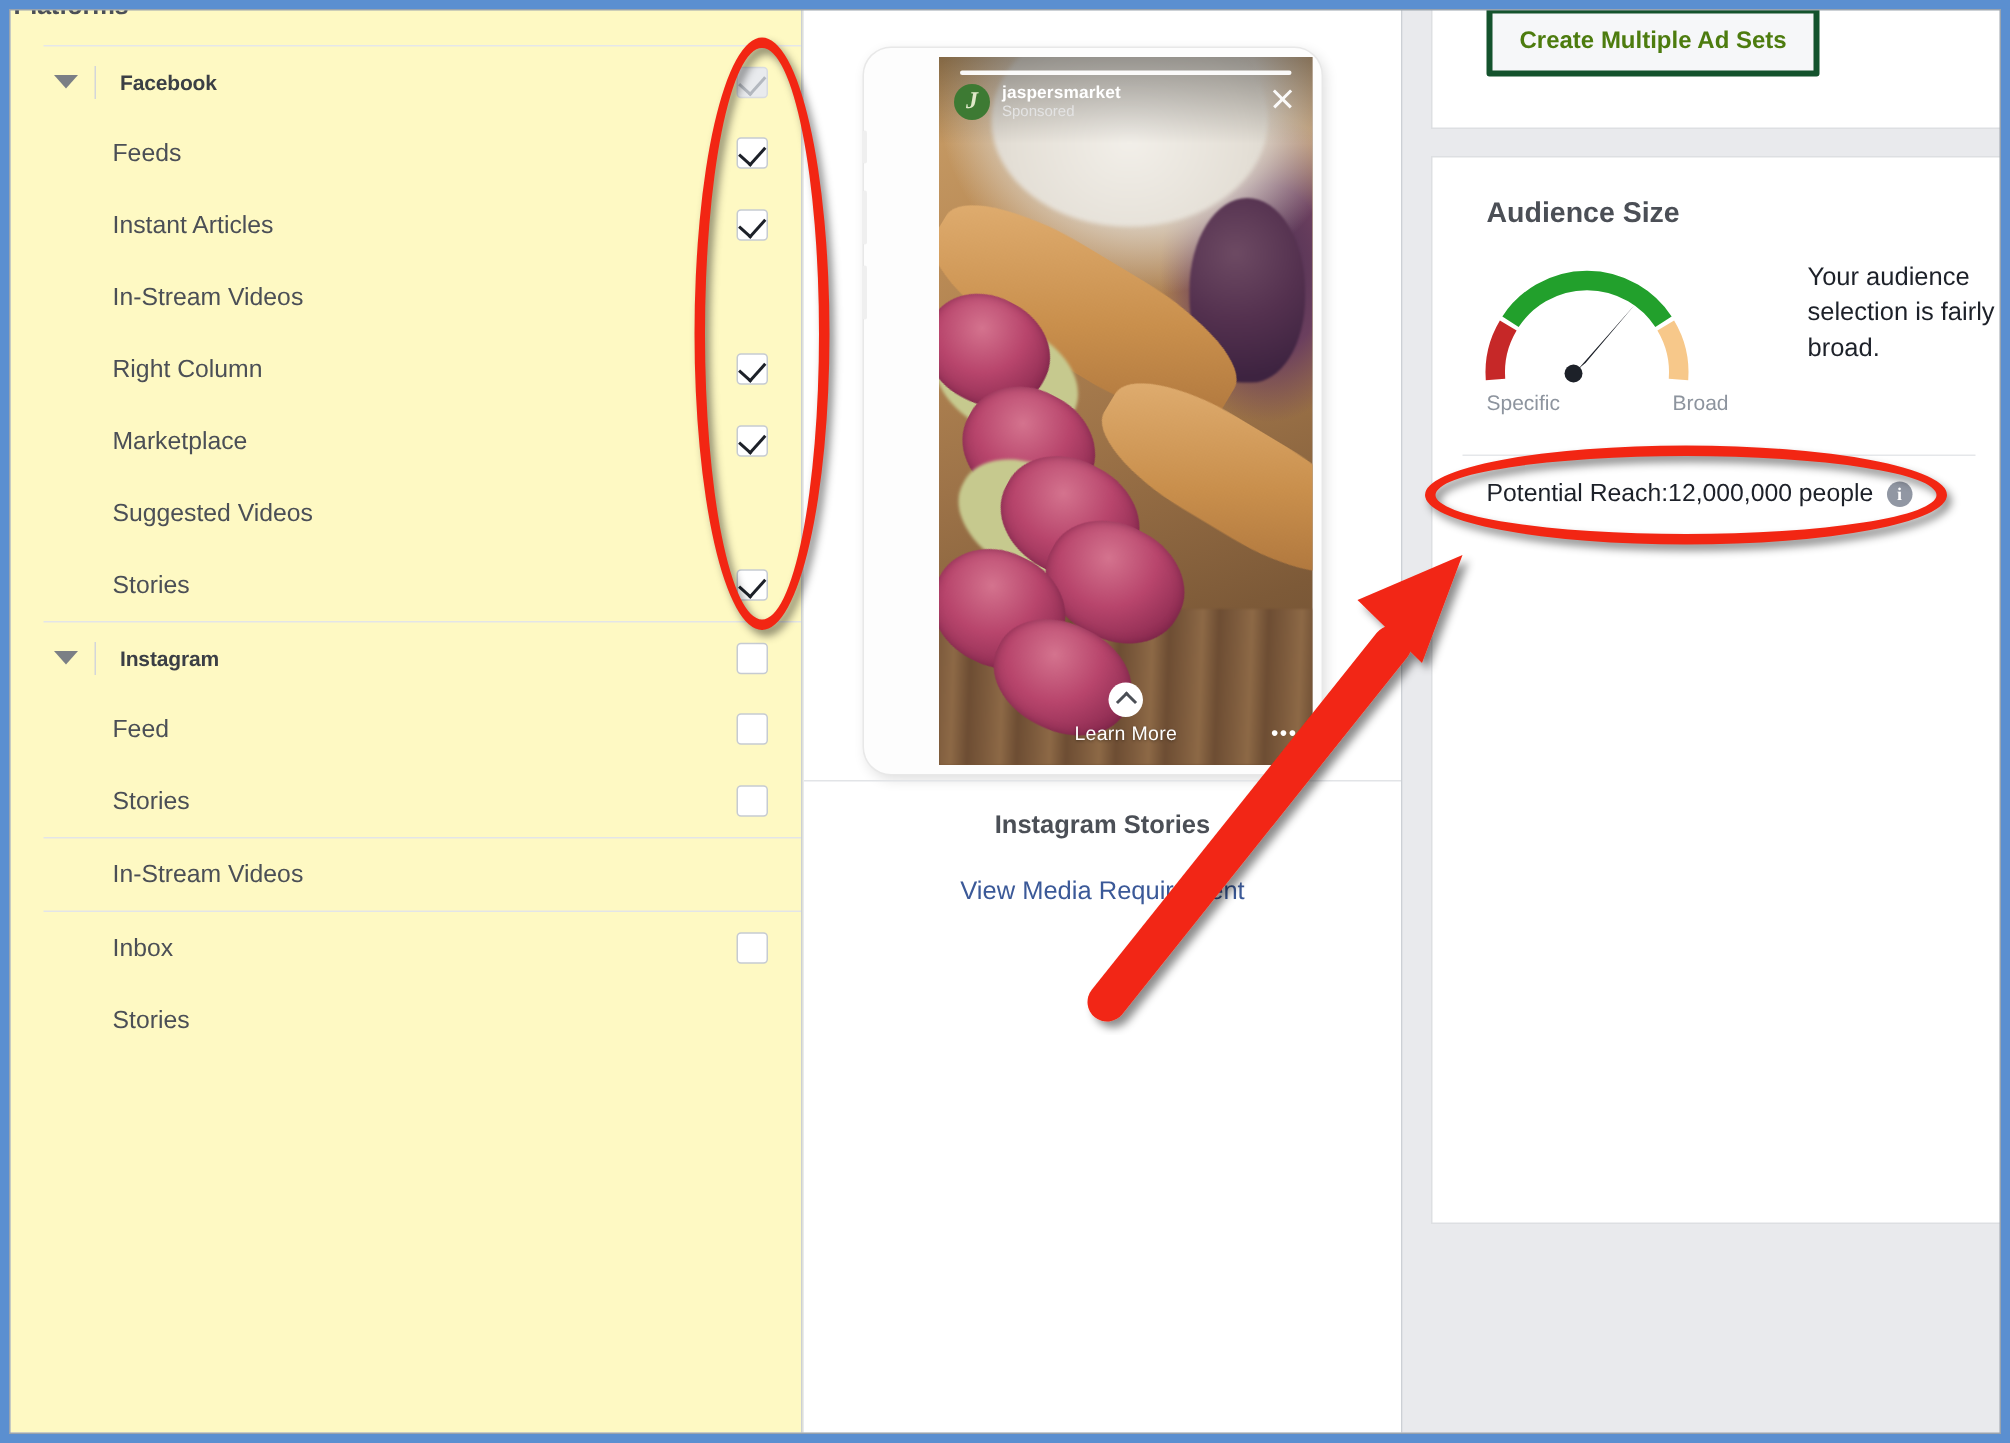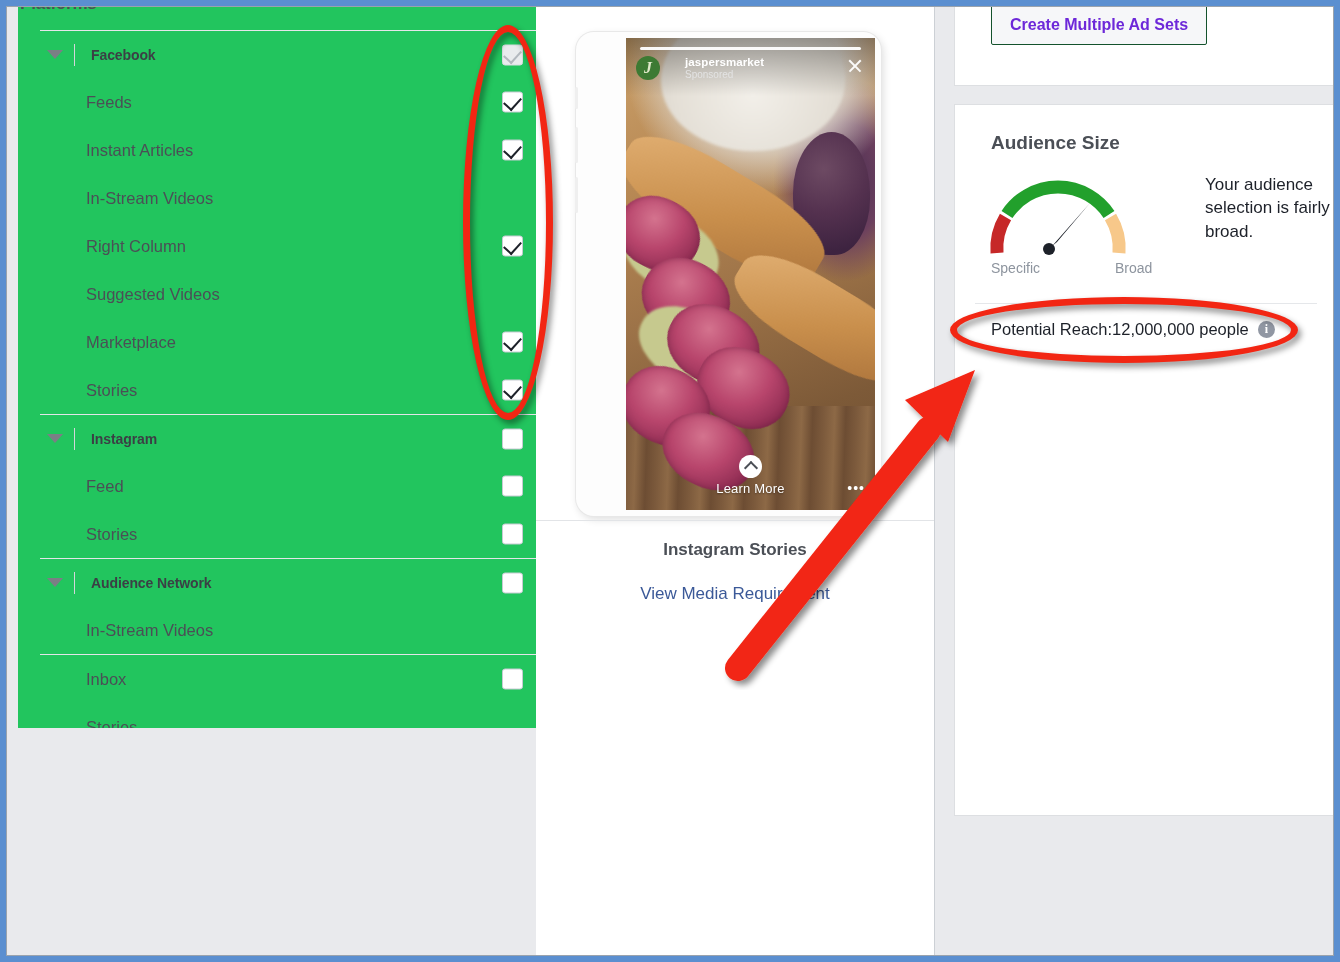--- a/index.html
+++ b/index.html
@@ -11,21 +11,21 @@
   }
   #root{position:relative;width:1340px;height:962px;overflow:hidden;background:#e9eaed;}
 
   
   .blue-frame{position:absolute;left:0;top:0;width:1340px;height:962px;
      border:6px solid #5b8fd0;box-sizing:border-box;pointer-events:none;z-index:60;}
   .blue-frame-inner{position:absolute;left:6px;top:6px;width:1328px;height:950px;
      border:1px solid #9aa3ad;box-sizing:border-box;pointer-events:none;z-index:59;}
 
   
-  .left-col{position:absolute;left:18px;top:0;width:528px;height:728px;background:#22c55e;
+  .left-col{position:absolute;left:7px;top:0;width:528px;height:955px;background:#fef9c3;
      box-sizing:border-box;border-right:1px solid #ccd0d5;overflow:hidden;}
   .platforms-header{position:absolute;left:2px;top:-6px;font-size:17px;font-weight:bold;
      color:#4b4f56;letter-spacing:-.2px;}
   .hdr-rule{position:absolute;left:22px;right:0;top:30px;height:1px;background:#e5e7ea;}
 
   .plist{position:absolute;left:22px;top:31px;right:0;}
   .sec{border-bottom:1px solid #e3e5e8;}
   .sec:last-child{border-bottom:none;}
   .row{position:relative;height:48px;display:flex;align-items:center;}
   .row.grp{height:47px;}
@@ -73,21 +73,21 @@
   .wood{position:absolute;left:0;bottom:0;width:100%;height:22%;
      background:repeating-linear-gradient(92deg,#7c5a3c 0px,#8d6946 11px,#6d4d33 22px,#7c5a3c 33px);filter:blur(.7px);}
 
   .story-top{position:absolute;left:0;right:0;top:0;height:58px;
      background:linear-gradient(180deg,rgba(0,0,0,.35),rgba(0,0,0,0));}
   .prog{position:absolute;left:14px;right:14px;top:9px;height:2.5px;background:rgba(255,255,255,.95);border-radius:2px;}
   .brandrow{position:absolute;left:10px;top:18px;display:flex;align-items:center;}
   .avatar{width:24px;height:24px;border-radius:50%;background:#3d7a33;
      display:flex;align-items:center;justify-content:center;color:#dfe8c9;
      font-family:"Liberation Serif",serif;font-style:italic;font-size:16px;font-weight:bold;}
-  .bnames{margin-left:25px;line-height:1.05;}
+  .bnames{margin-left:8px;line-height:1.05;}
   .bname{font-size:11.5px;font-weight:bold;color:#fff;letter-spacing:.1px;}
   .bsub{font-size:10px;color:#e3e3e3;margin-top:2px;}
   .xclose{position:absolute;right:12px;top:20px;width:16px;height:16px;opacity:.95;}
   .xclose::before,.xclose::after{content:"";position:absolute;left:0;top:7px;width:16px;height:1.7px;background:#fff;}
   .xclose::before{transform:rotate(45deg);} .xclose::after{transform:rotate(-45deg);}
 
   .cta{position:absolute;left:0;right:0;bottom:14px;text-align:center;}
   .cta-chev{width:23px;height:23px;border-radius:50%;background:#fff;margin:0 auto;
      display:flex;align-items:center;justify-content:center;}
   .cta-chev::after{content:"";width:8px;height:8px;border:solid #4b4f56;border-width:2.2px 0 0 2.2px;
@@ -98,22 +98,22 @@
   .prev-rule{position:absolute;left:0;right:0;top:520px;height:1px;background:#e2e4e7;}
   .prev-title{position:absolute;left:0;right:0;top:540px;text-align:center;font-size:17px;
      font-weight:bold;color:#4b4f56;}
   .prev-link{position:absolute;left:0;right:0;top:584px;text-align:center;font-size:17px;color:#3b5998;}
 
   
   .right-col{position:absolute;left:936px;top:0;width:398px;height:955px;background:#e9eaed;overflow:hidden;}
   .card{position:absolute;left:18px;right:-4px;background:#fff;border:1px solid #dddfe2;box-sizing:border-box;}
   .card-top{top:-30px;height:116px;}
   .cmas{position:absolute;left:36px;top:34px;height:38px;padding:0 18px;background:#f6f7f9;
-     border:1px solid #14532d;border-radius:2px;display:flex;align-items:center;
-     font-size:16px;font-weight:bold;color:#6d28d9;}
+     border:4px solid #14532d;border-radius:2px;display:flex;align-items:center;
+     font-size:16px;font-weight:bold;color:#4d7c0f;}
   .card-aud{top:104px;height:712px;}
   .aud-title{position:absolute;left:36px;top:27px;font-size:19px;font-weight:bold;color:#4b4f56;}
   .gauge{position:absolute;left:28px;top:66px;width:150px;height:92px;}
   .g-lbl{position:absolute;top:155px;font-size:14px;color:#8d949e;}
   .g-lbl.s{left:36px;} .g-lbl.b{left:160px;}
   .aud-msg{position:absolute;left:250px;top:68px;width:160px;font-size:17px;color:#1d2129;line-height:1.38;}
   .aud-rule{position:absolute;left:20px;right:20px;top:198px;height:1px;background:#e5e7ea;}
   .reach{position:absolute;left:36px;top:215px;display:flex;align-items:center;font-size:16.5px;color:#1d2129;}
   .info-i{margin-left:9px;width:17px;height:17px;border-radius:50%;background:#9197a3;color:#fff;
      font-size:12px;font-weight:bold;font-family:"Liberation Serif",serif;
@@ -155,25 +155,25 @@
             <span class="cbx chk"></span>
           </div>
           <div class="row">
             <span class="sub-label">In-Stream Videos</span>
           </div>
           <div class="row">
             <span class="sub-label">Right Column</span>
             <span class="cbx chk"></span>
           </div>
           <div class="row">
+            <span class="sub-label">Marketplace</span>
+            <span class="cbx chk"></span>
+          </div>
+          <div class="row">
             <span class="sub-label">Suggested Videos</span>
-          </div>
-          <div class="row">
-            <span class="sub-label">Marketplace</span>
-            <span class="cbx chk"></span>
           </div>
           <div class="row">
             <span class="sub-label">Stories</span>
             <span class="cbx chk"></span>
           </div>
         </div>
         <div class="sec">
           <div class="row grp">
             <span class="caret">
               <i></i>
@@ -185,28 +185,20 @@
           <div class="row">
             <span class="sub-label">Feed</span>
             <span class="cbx"></span>
           </div>
           <div class="row">
             <span class="sub-label">Stories</span>
             <span class="cbx"></span>
           </div>
         </div>
         <div class="sec">
-          <div class="row grp">
-            <span class="caret">
-              <i></i>
-            </span>
-            <span class="gbar"></span>
-            <span class="grp-label">Audience Network</span>
-            <span class="cbx"></span>
-          </div>
           <div class="row">
             <span class="sub-label">In-Stream Videos</span>
           </div>
         </div>
         <div class="sec">
           <div class="row">
             <span class="sub-label">Inbox</span>
             <span class="cbx"></span>
           </div>
           <div class="row">

